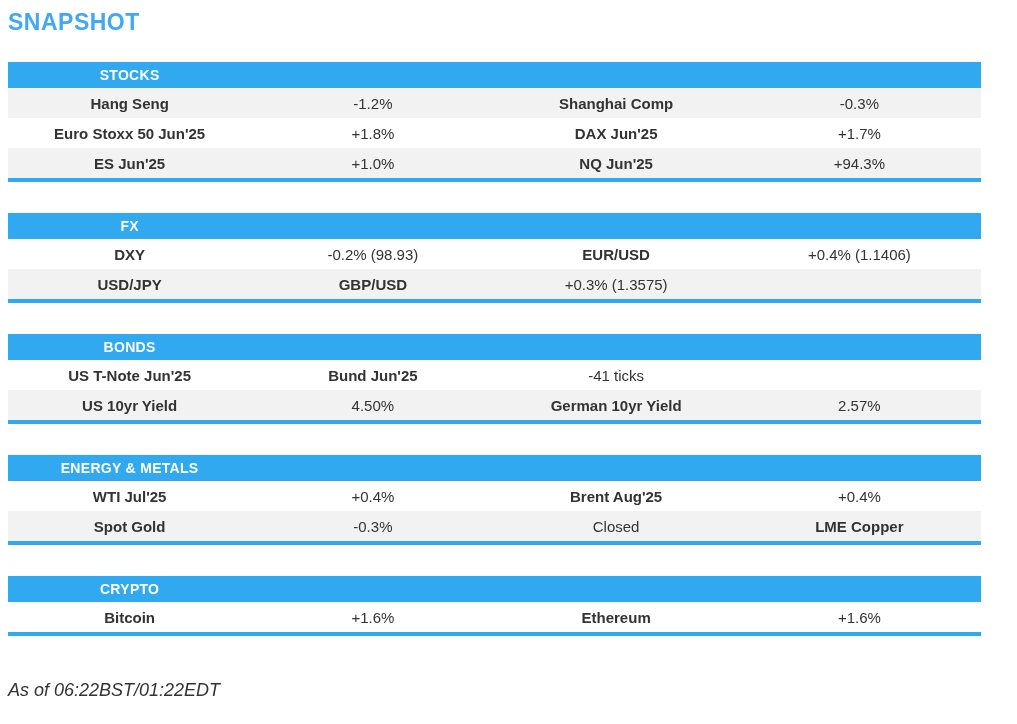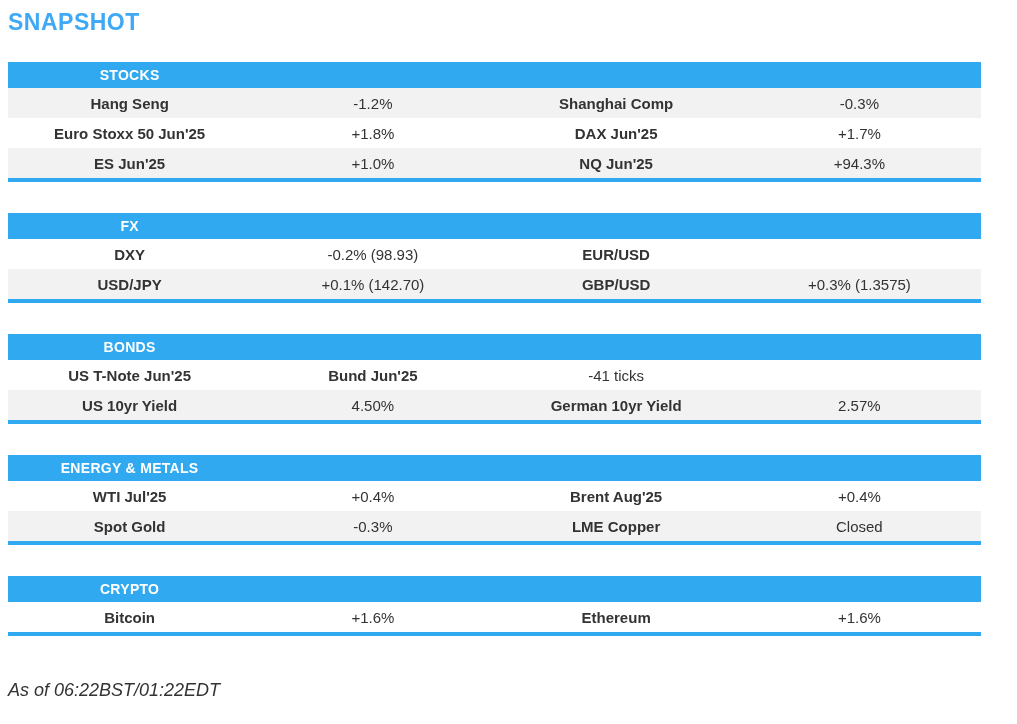--- a/index.html
+++ b/index.html
@@ -95,24 +95,24 @@
         </div>
       </div>
       <div class="section">
         <div class="section-header">
           <span class="header-label">FX</span>
         </div>
         <div class="row">
           <div class="cell name">DXY</div>
           <div class="cell">-0.2% (98.93)</div>
           <div class="cell name">EUR/USD</div>
+          <div class="cell">+0.4% (1.1406)</div>
         </div>
         <div class="row stripe">
           <div class="cell name">USD/JPY</div>
-          <div class="cell">+0.1% (142.70)</div>
           <div class="cell name">GBP/USD</div>
           <div class="cell">+0.3% (1.3575)</div>
         </div>
       </div>
       <div class="section">
         <div class="section-header">
           <span class="header-label">BONDS</span>
         </div>
         <div class="row">
           <div class="cell name">US T-Note Jun'25</div>
@@ -132,22 +132,22 @@
         </div>
         <div class="row">
           <div class="cell name">WTI Jul'25</div>
           <div class="cell">+0.4%</div>
           <div class="cell name">Brent Aug'25</div>
           <div class="cell">+0.4%</div>
         </div>
         <div class="row stripe">
           <div class="cell name">Spot Gold</div>
           <div class="cell">-0.3%</div>
+          <div class="cell">Closed</div>
           <div class="cell name">LME Copper</div>
-          <div class="cell">Closed</div>
         </div>
       </div>
       <div class="section">
         <div class="section-header">
           <span class="header-label">CRYPTO</span>
         </div>
         <div class="row">
           <div class="cell name">Bitcoin</div>
           <div class="cell">+1.6%</div>
           <div class="cell name">Ethereum</div>

